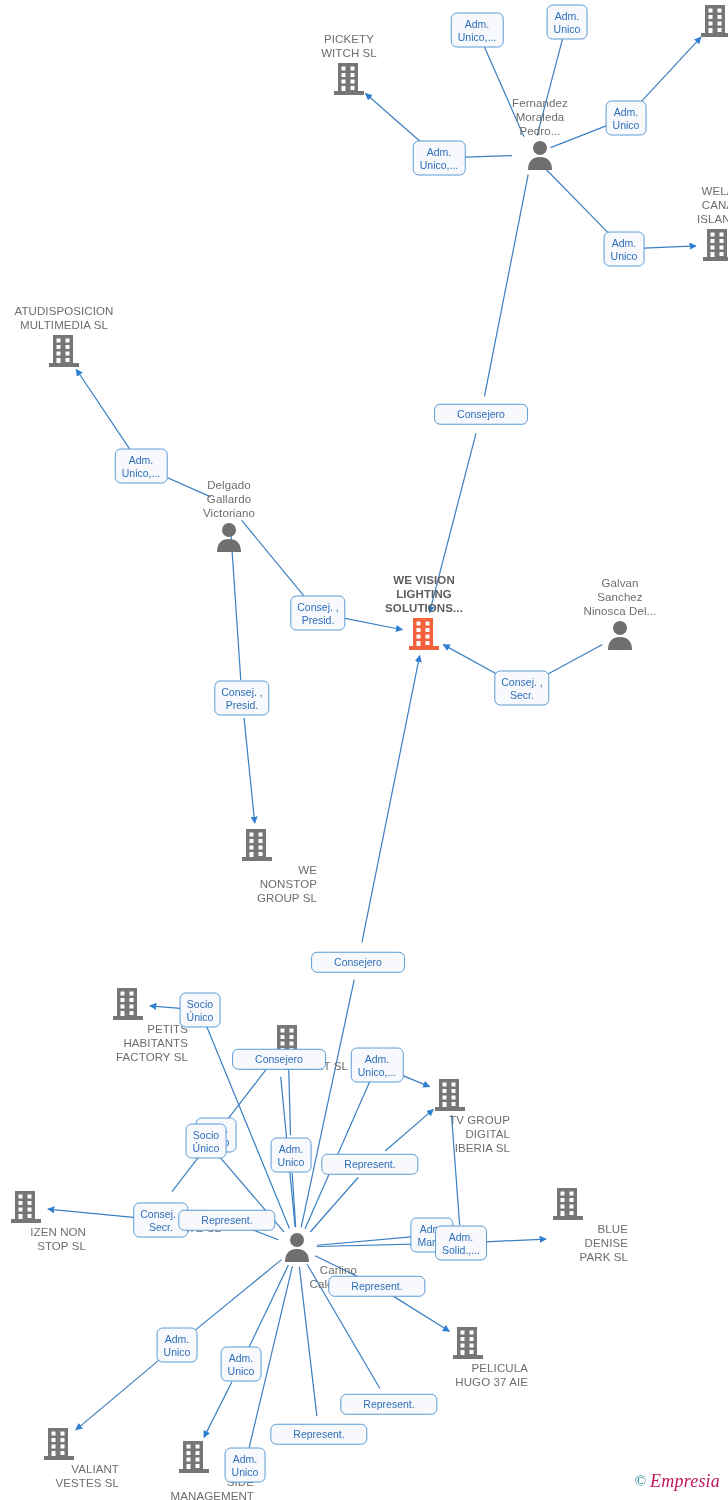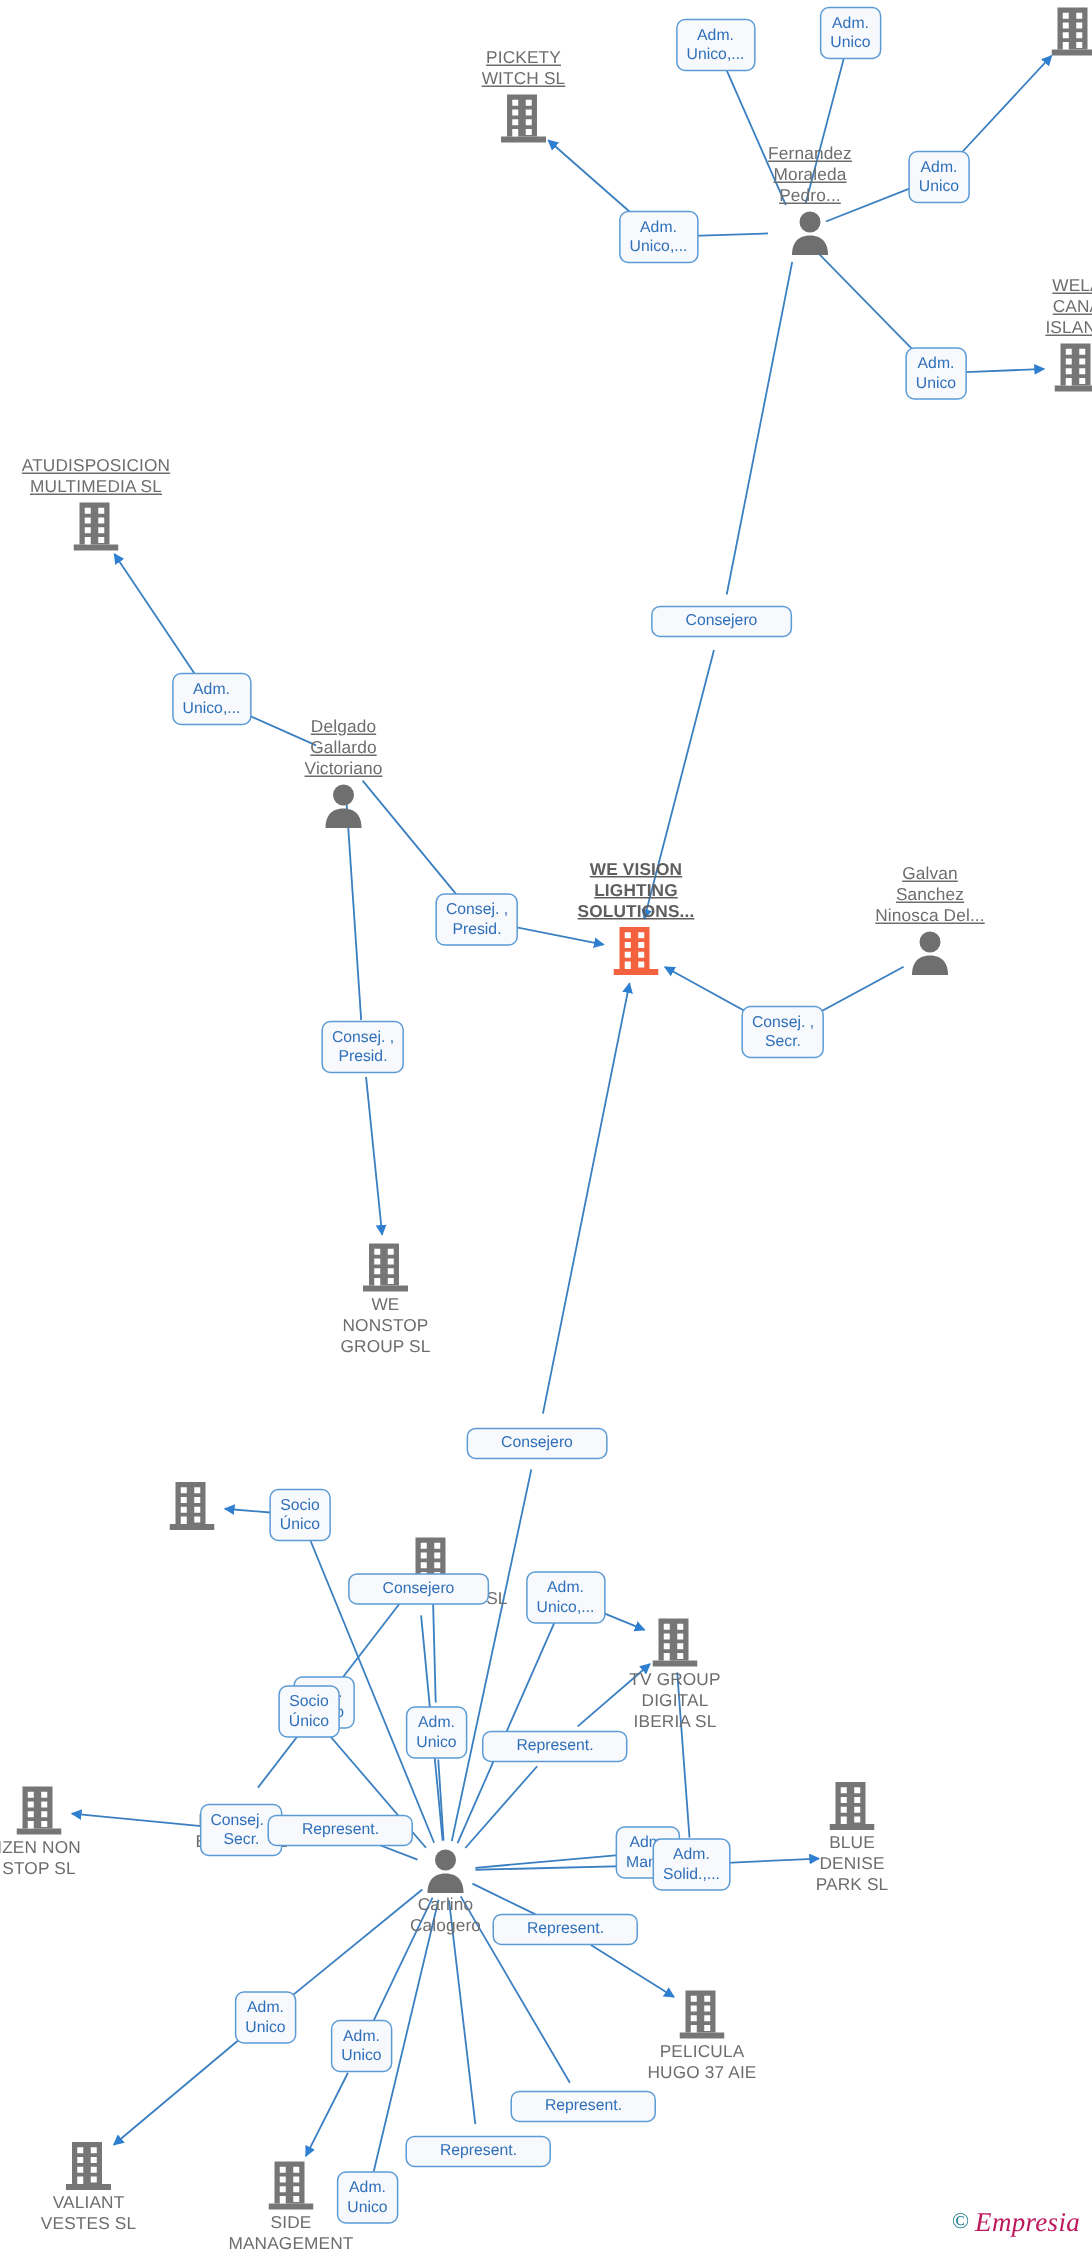--- a/index.html
+++ b/index.html
@@ -39,22 +39,22 @@
   }
   .node-label {
     display: block;
     font-size: 11.5px;
     line-height: 14px;
     color: #6d6d6d;
     letter-spacing: 0.1px;
     white-space: pre-line;
     font-family: "Liberation Sans", sans-serif;
   }
-  .node.label-above .node-label { margin-bottom: 2px; text-decoration: underline; }
-  .node.label-below .node-label { margin-top: 1px; }
+  .node.label-above .node-label { margin-bottom: 2px; }
+  .node.label-below .node-label { margin-top: 1px; text-align: right; }
 
   .rel-box {
     position: absolute;
     transform: translate(-50%, -50%);
     background: #f7f9fc;
     border: 1px solid #5b9bd5;
     border-radius: 6px;
     color: #2f6fba;
     font-size: 10.5px;
     line-height: 12.5px;
@@ -285,20 +285,23 @@
             <rect x="0" y="29" width="30" height="4" fill="#767676"></rect>
             <rect x="7.5" y="4.5" width="4" height="4" fill="#fff"></rect>
             <rect x="16.5" y="4.5" width="4" height="4" fill="#fff"></rect>
             <rect x="7.5" y="11" width="4" height="4" fill="#fff"></rect>
             <rect x="16.5" y="11" width="4" height="4" fill="#fff"></rect>
             <rect x="7.5" y="17.5" width="4" height="4" fill="#fff"></rect>
             <rect x="16.5" y="17.5" width="4" height="4" fill="#fff"></rect>
             <rect x="7.5" y="24" width="4" height="5" fill="#fff"></rect>
             <rect x="16.5" y="24" width="4" height="4" fill="#fff"></rect>
           </svg></span>
+        <span class="node-label">PETITS
+HABITANTS
+FACTORY  SL</span>
       </div>
       <div class="node label-below" style="left: 288px; top: 1024px;">
         <span class="node-icon"><svg width="30" height="34" viewBox="0 0 30 34" xmlns="http://www.w3.org/2000/svg">
             <rect x="4" y="1" width="20" height="28" fill="#767676"></rect>
             <rect x="0" y="29" width="30" height="4" fill="#767676"></rect>
             <rect x="7.5" y="4.5" width="4" height="4" fill="#fff"></rect>
             <rect x="16.5" y="4.5" width="4" height="4" fill="#fff"></rect>
             <rect x="7.5" y="11" width="4" height="4" fill="#fff"></rect>
             <rect x="16.5" y="11" width="4" height="4" fill="#fff"></rect>
             <rect x="7.5" y="17.5" width="4" height="4" fill="#fff"></rect>

